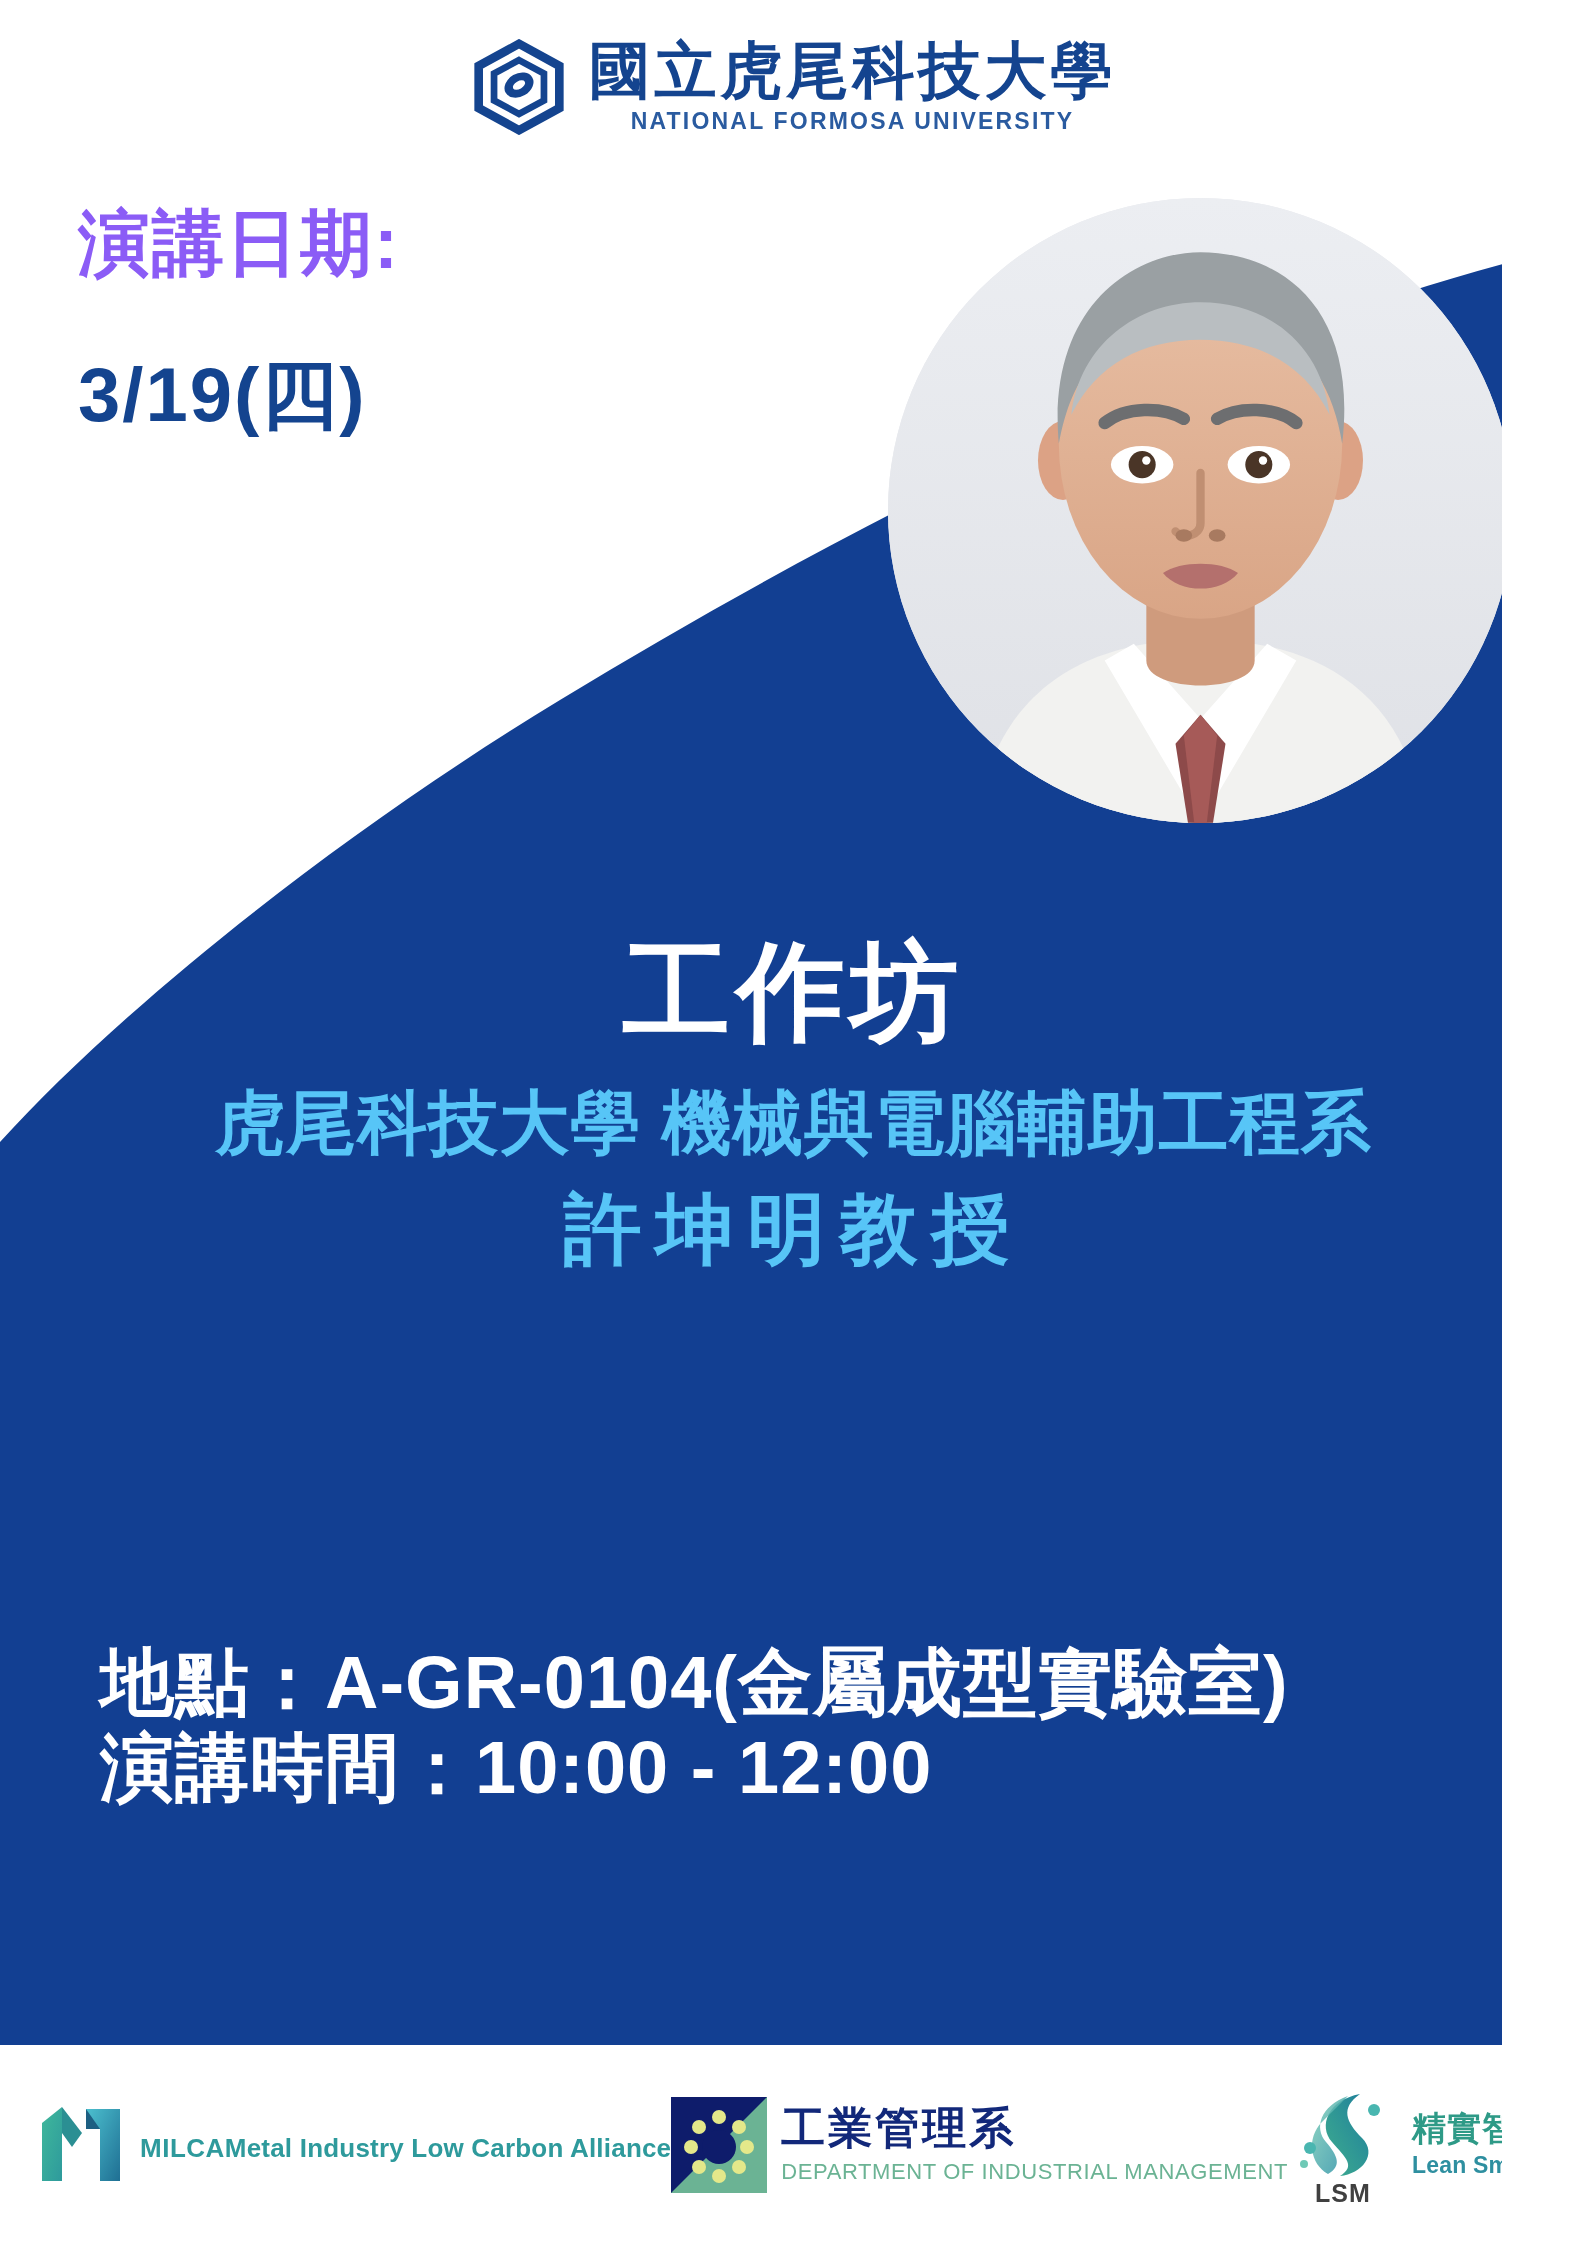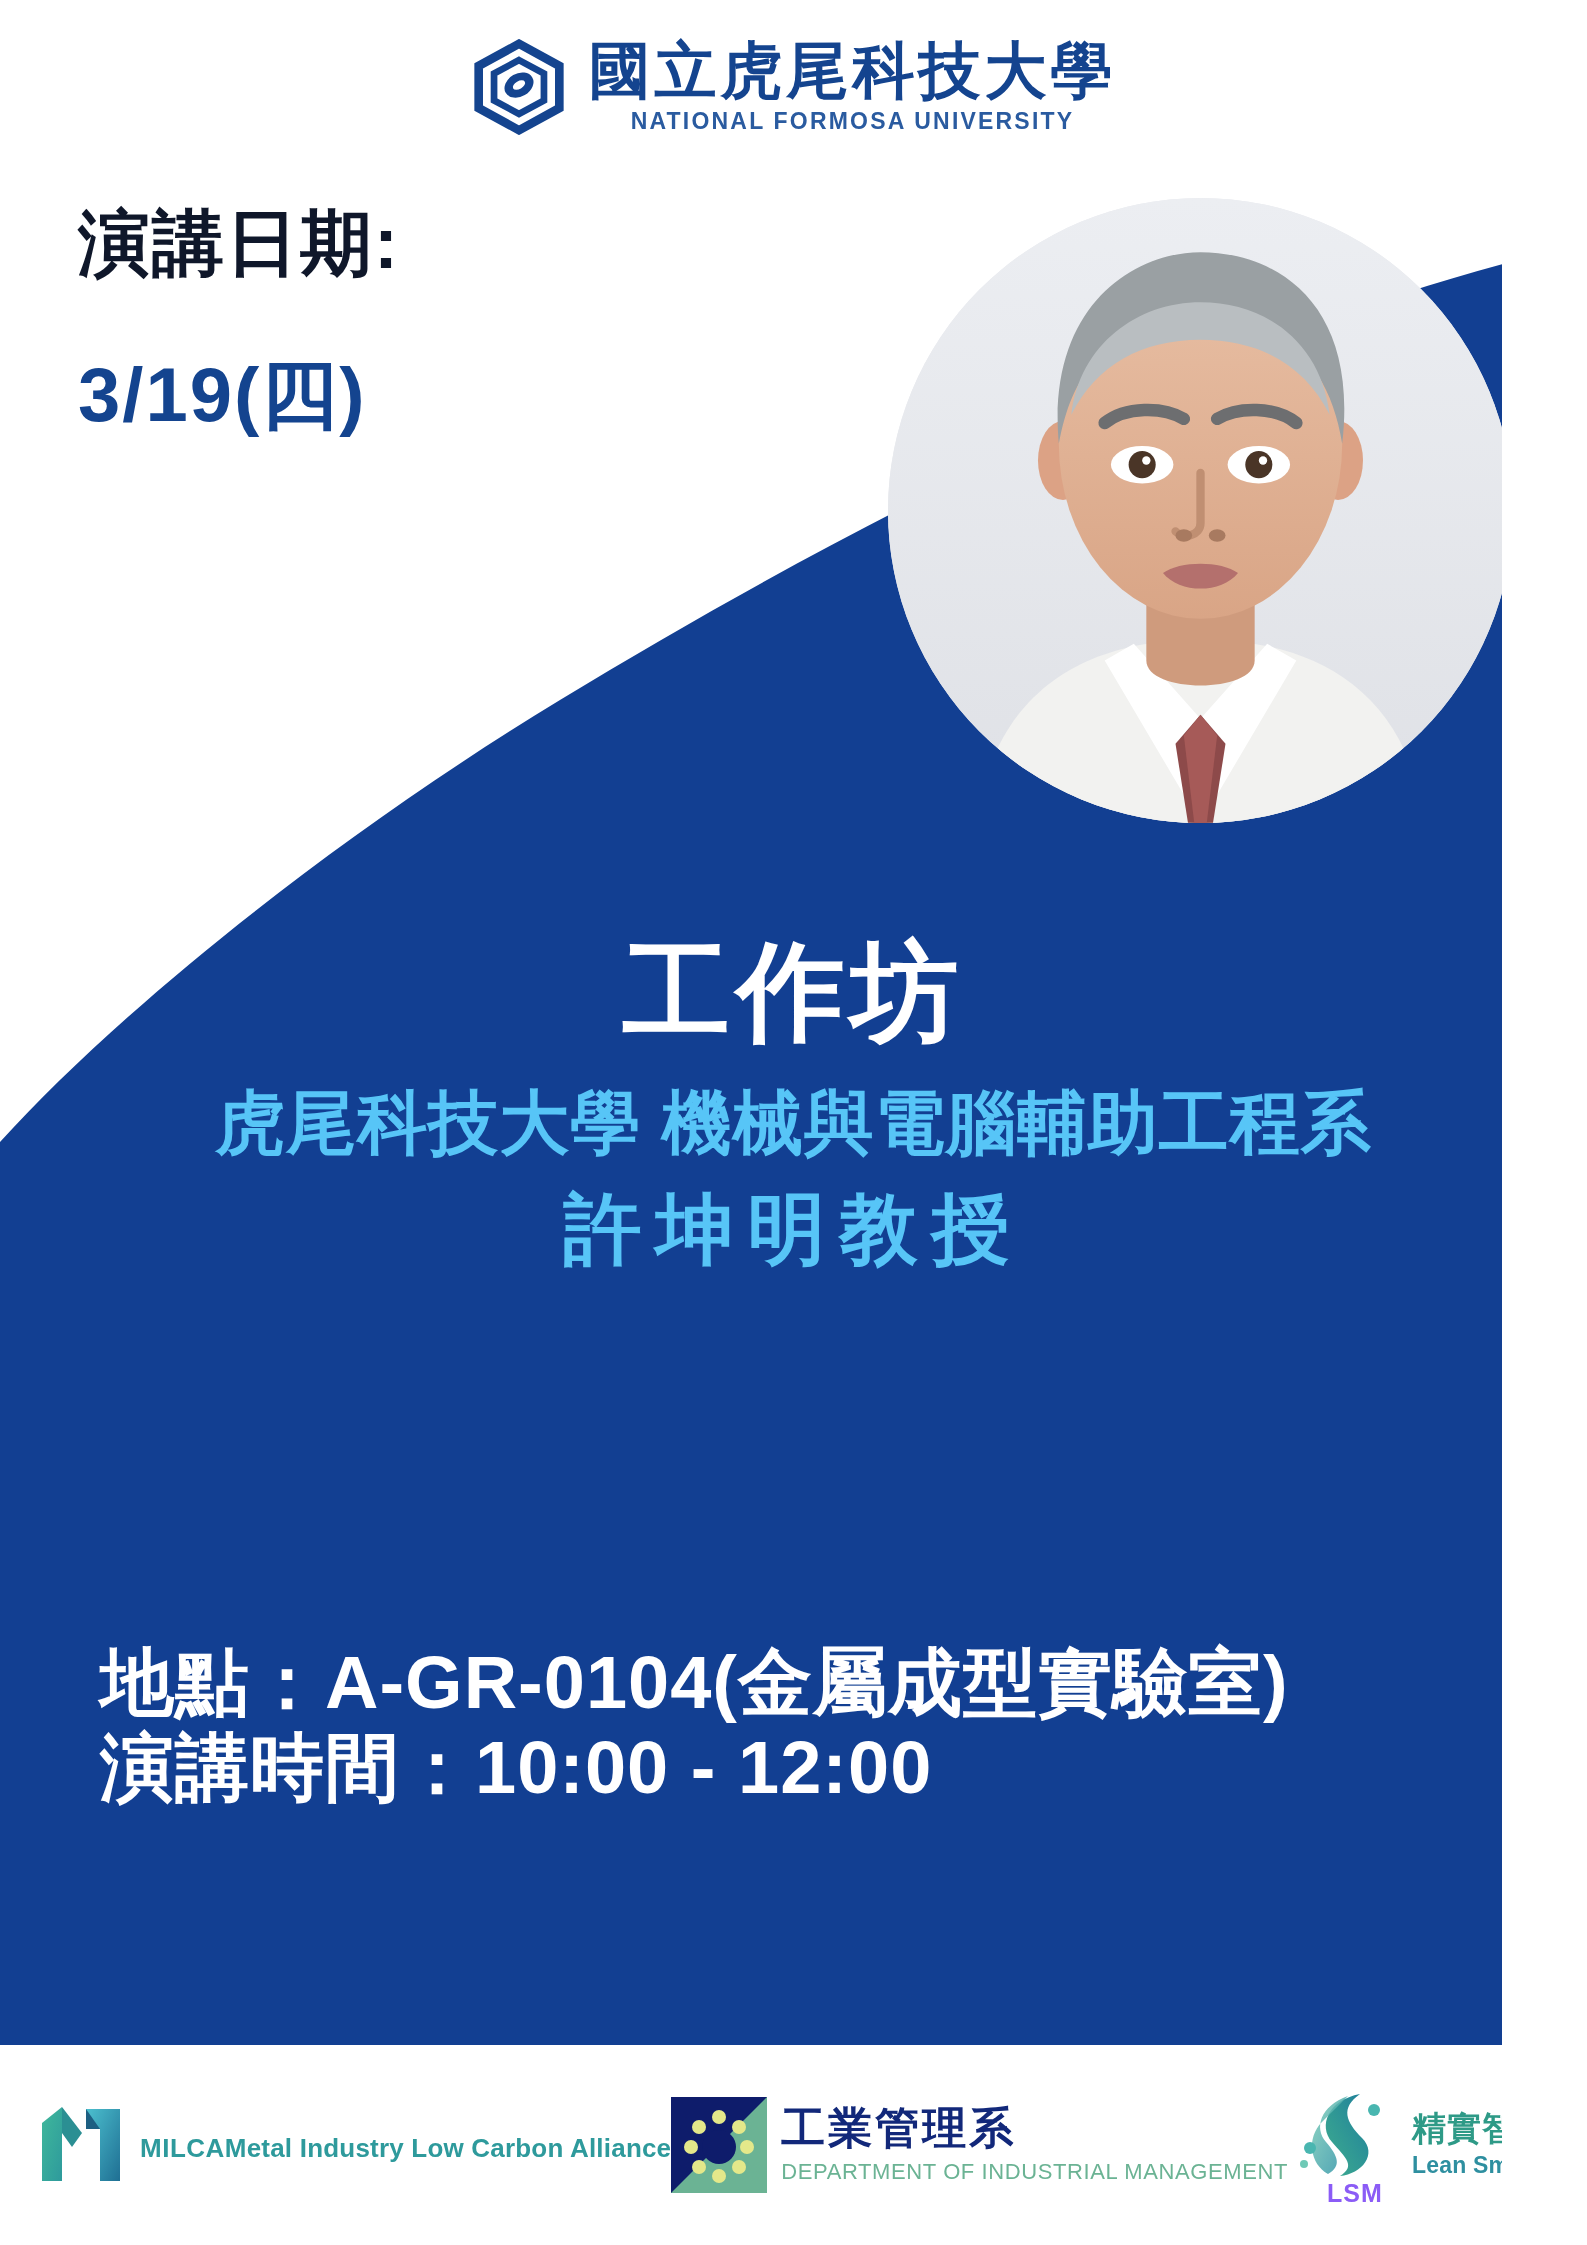--- a/index.html
+++ b/index.html
@@ -65,21 +65,21 @@
 
   
   #date-block {
     position: absolute;
     left: 78px; top: 195px;
     z-index: 6;
   }
   .date-label {
     font-size: 72px;
     font-weight: 800;
-    color: #0f172a;
+    color: #8b5cf6;
     letter-spacing: 2px;
     line-height: 1.35;
     white-space: nowrap;
   }
   .date-value {
     font-size: 76px;
     font-weight: 700;
     color: #14448f;
     letter-spacing: 2px;
     line-height: 1.35;
@@ -196,22 +196,22 @@
 
   
   .lsm-cn {
     font-size: 34px; font-weight: 700; color: #2e9a87;
     letter-spacing: 1px; line-height: 1.05; white-space: nowrap;
     font-family: "DejaVu Sans", sans-serif;
   }
   .lsm-en { font-size: 23px; font-weight: 700; color: #2e8fa0; letter-spacing: 0.2px; margin-top: 5px; white-space: nowrap; }
   .lsm-mark-wrap { position: relative; width: 110px; height: 118px; }
   .lsm-abbr {
-    position: absolute; left: 12px; bottom: -4px; width: 110px;
-    text-align: center; font-size: 25px; font-weight: 800; color: #8b5cf6;
+    position: absolute; left: 0; bottom: -4px; width: 110px;
+    text-align: center; font-size: 25px; font-weight: 800; color: #404040;
     letter-spacing: 1px;
   }
 </style>
 </head>
 <body>
 
 <div id="poster">
 
   <svg id="blue-shape" viewBox="0 0 1587 2245" preserveAspectRatio="none">
     <path d="M0 2245 L0 1142 C 120 1010, 330 840, 560 700 C 800 554, 1060 420, 1300 330 C 1400 292, 1500 262, 1587 244 L1587 2245 Z" fill="#123f92"></path>

